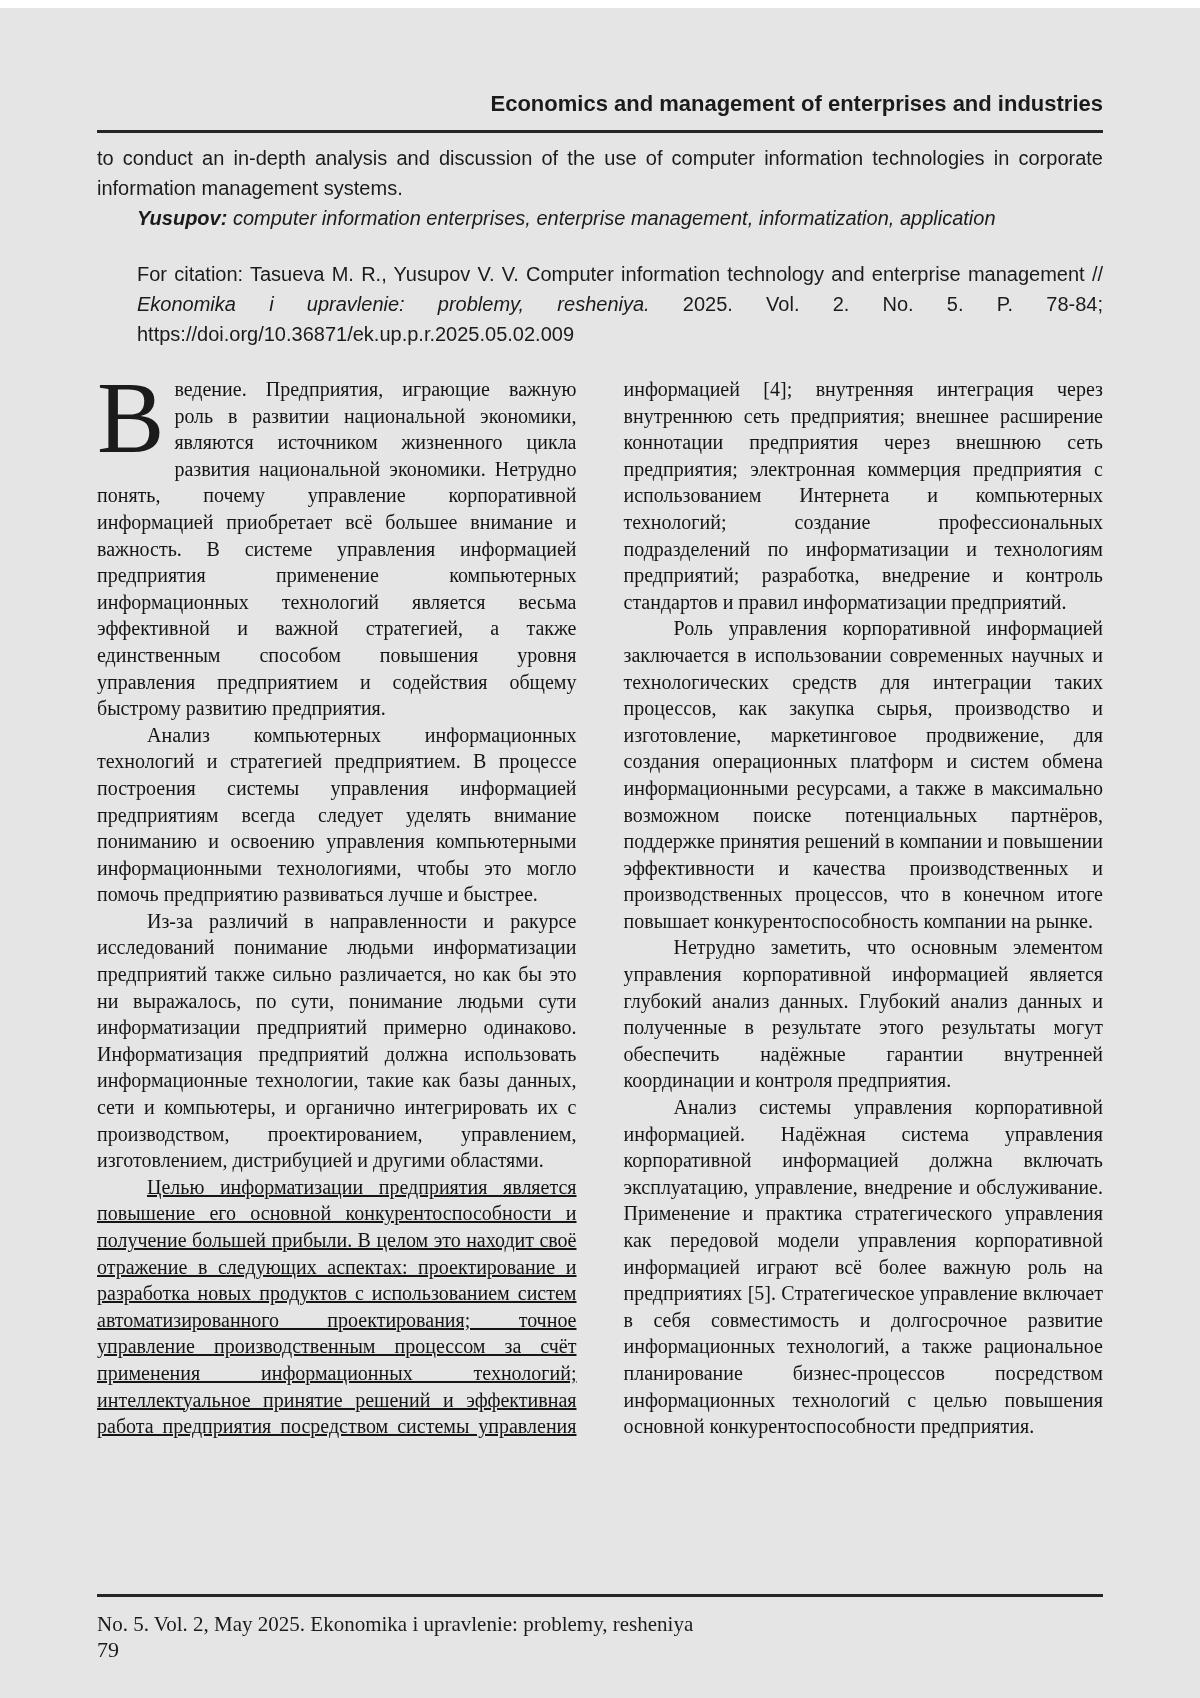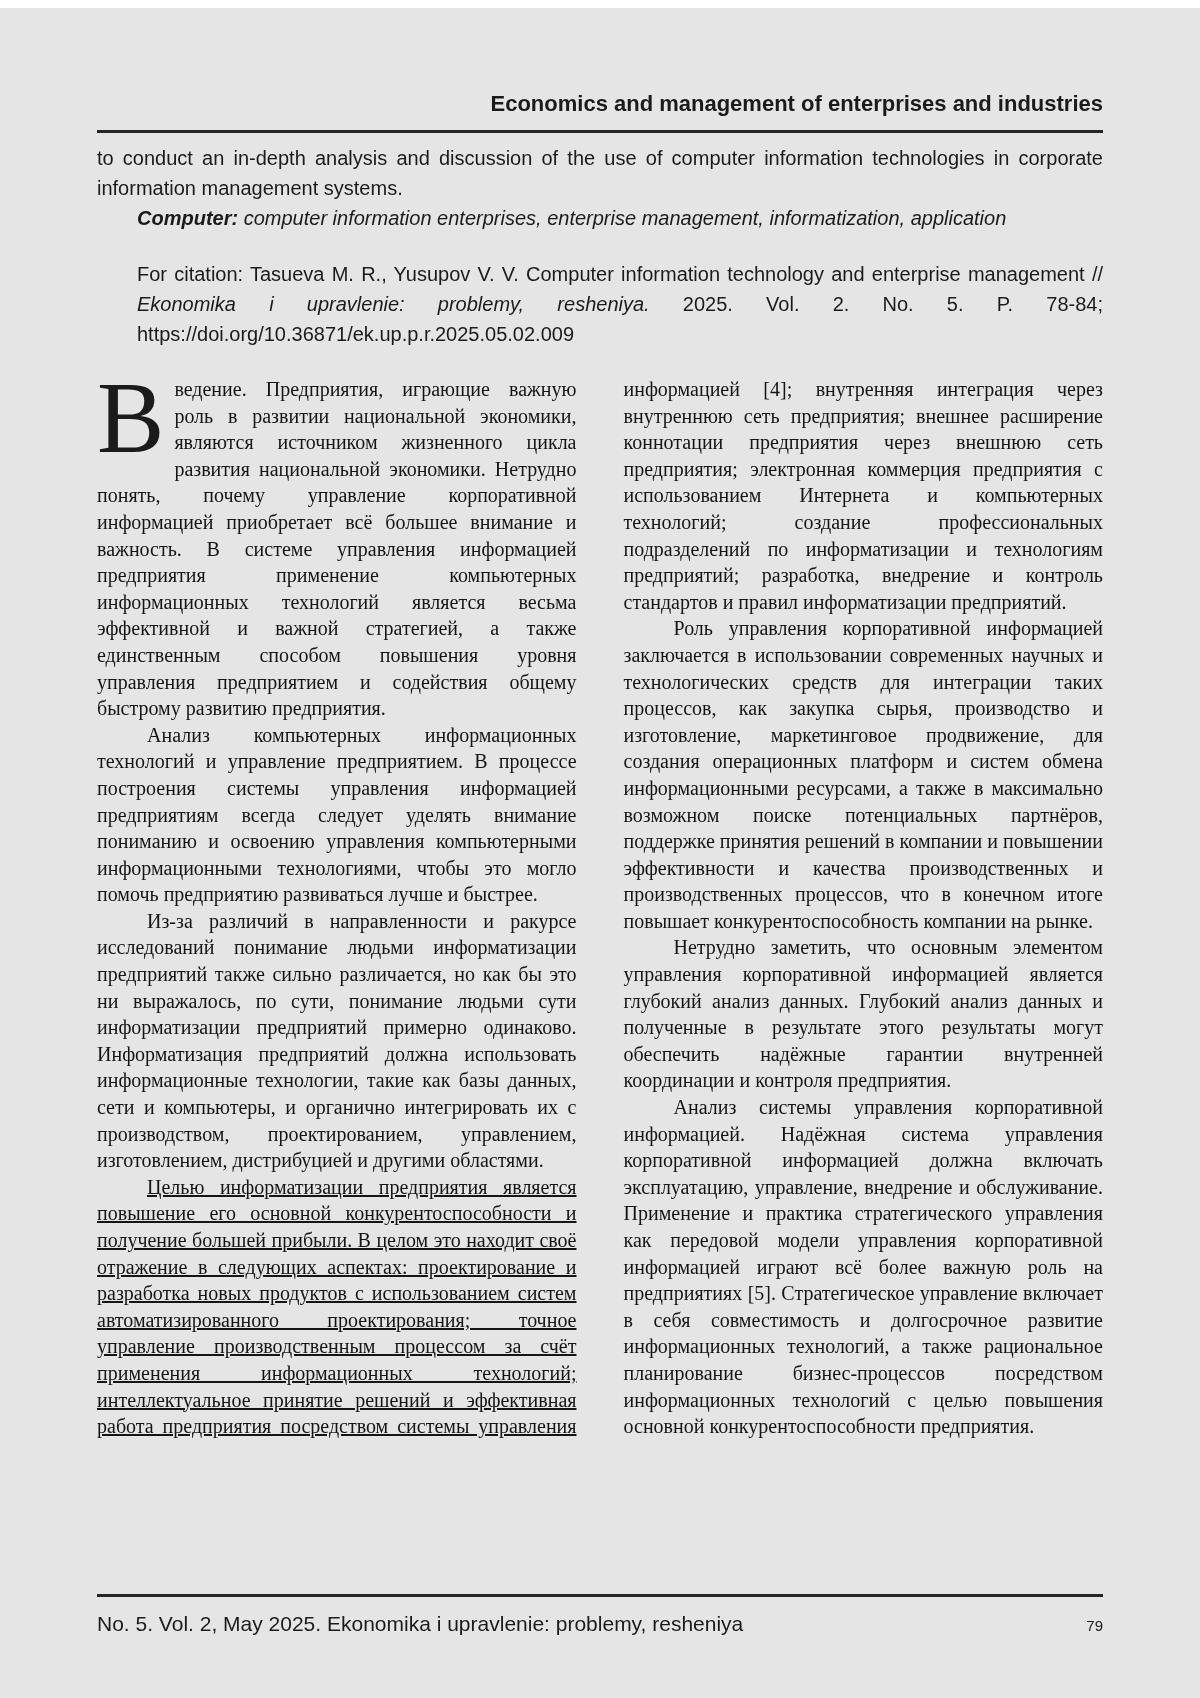--- a/index.html
+++ b/index.html
@@ -76,46 +76,47 @@
     position: absolute;
     left: 97px;
     width: 1006px;
     top: 1572px;
   }
   .footer-row {
     margin-top: 15px;
     display: flex;
     justify-content: space-between;
     align-items: baseline;
-    font-family: Liberation Sans, sans-serif;
+    font-family: Liberation Serif, serif;
     font-size: 21px;
     color: #1b1b1b;
+    flex-direction: column;
   }
-  .page-num { font-size: 15px; }
+  .page-num { font-size: 22px; }
 </style>
 </head>
 <body>
 
 <div class="page">
 
   <header>
     <div class="running-head">Economics and management of enterprises and industries</div>
     <div class="rule"></div>
   </header>
 
   <section class="front-matter" lang="en">
     <p class="abstract">to conduct an in-depth analysis and discussion of the use of computer information technologies in corporate information management systems.</p>
-    <p class="keywords"><span class="kw-label">Computer:</span><span> computer information enterprises, enterprise management, informatization, application</span></p>
+    <p class="keywords"><span class="kw-label">Yusupov:</span><span> computer information enterprises, enterprise management, informatization, application</span></p>
     <p class="citation"><span class="cit-label">For citation: </span><span>Tasueva M. R., Yusupov V. V. Computer information technology and enterprise management // </span><span class="cit-italic">Ekonomika i upravlenie: problemy, resheniya.</span><span> 2025. Vol. 2. No. 5. P. 78-84; https://doi.org/10.36871/ek.up.p.r.2025.05.02.009</span></p>
   </section>
 
   <section class="body-columns" lang="ru">
     <div class="col" id="left-col">
         <p class="bpar"><span class="dropcap">В</span><span class="b">ведение.</span><span> Предприятия, играющие важную роль в развитии национальной экономики, являются источником жизненного цикла развития национальной экономики. Нетрудно понять, почему управление корпоративной информацией приобретает всё большее внимание и важность. В системе управления информацией предприятия применение компьютерных информационных технологий является весьма эффективной и важной стратегией, а также единственным способом повышения уровня управления предприятием и содействия общему быстрому развитию предприятия.</span></p>
-        <p class="bpar indent"><span class="b">Анализ компьютерных информационных технологий и управление предприятием.</span><span> В процессе построения системы управления информацией предприятиям всегда следует уделять внимание пониманию и освоению управления компьютерными информационными технологиями, чтобы это могло помочь предприятию развиваться лучше и быстрее.</span></p>
+        <p class="bpar indent"><span class="b">Анализ компьютерных информационных технологий и стратегией предприятием.</span><span> В процессе построения системы управления информацией предприятиям всегда следует уделять внимание пониманию и освоению управления компьютерными информационными технологиями, чтобы это могло помочь предприятию развиваться лучше и быстрее.</span></p>
         <p class="bpar indent"><span>Из-за различий в направленности и ракурсе исследований понимание людьми информатизации предприятий также сильно различается, но как бы это ни выражалось, по сути, понимание людьми сути информатизации предприятий примерно одинаково. Информатизация предприятий должна использовать информационные технологии, такие как базы данных, сети и компьютеры, и органично интегрировать их с производством, проектированием, управлением, изготовлением, дистрибуцией и другими областями.</span></p>
         <p class="bpar indent jlast"><span>Целью информатизации предприятия является повышение его основной конкурентоспособности и получение большей прибыли. В целом это находит своё отражение в следующих аспектах: проектирование и разработка новых продуктов с использованием систем автоматизированного проектирования; точное управление производственным процессом за счёт применения информационных технологий; интеллектуальное принятие решений и эффективная работа предприятия посредством системы управления</span></p>
       </div>
     <div class="col" id="right-col">
         <p class="bpar"><span>информацией [4]; внутренняя интеграция через внутреннюю сеть предприятия; внешнее расширение коннотации предприятия через внешнюю сеть предприятия; электронная коммерция предприятия с использованием Интернета и компьютерных технологий; создание профессиональных подразделений по информатизации и технологиям предприятий; разработка, внедрение и контроль стандартов и правил информатизации предприятий.</span></p>
         <p class="bpar indent"><span>Роль управления корпоративной информацией заключается в использовании современных научных и технологических средств для интеграции таких процессов, как закупка сырья, производство и изготовление, маркетинговое продвижение, для создания операционных платформ и систем обмена информационными ресурсами, а также в максимально возможном поиске потенциальных партнёров, поддержке принятия решений в компании и повышении эффективности и качества производственных и производственных процессов, что в конечном итоге повышает конкурентоспособность компании на рынке.</span></p>
         <p class="bpar indent"><span>Нетрудно заметить, что основным элементом управления корпоративной информацией является глубокий анализ данных. Глубокий анализ данных и полученные в результате этого результаты могут обеспечить надёжные гарантии внутренней координации и контроля предприятия.</span></p>
         <p class="bpar indent"><span class="b">Анализ системы управления корпоративной информацией.</span><span> Надёжная система управления корпоративной информацией должна включать эксплуатацию, управление, внедрение и обслуживание. Применение и практика стратегического управления как передовой модели управления корпоративной информацией играют всё более важную роль на предприятиях [5]. Стратегическое управление включает в себя совместимость и долгосрочное развитие информационных технологий, а также рациональное планирование бизнес-процессов посредством информационных технологий с целью повышения основной конкурентоспособности предприятия.</span></p>
       </div>
   </section>

